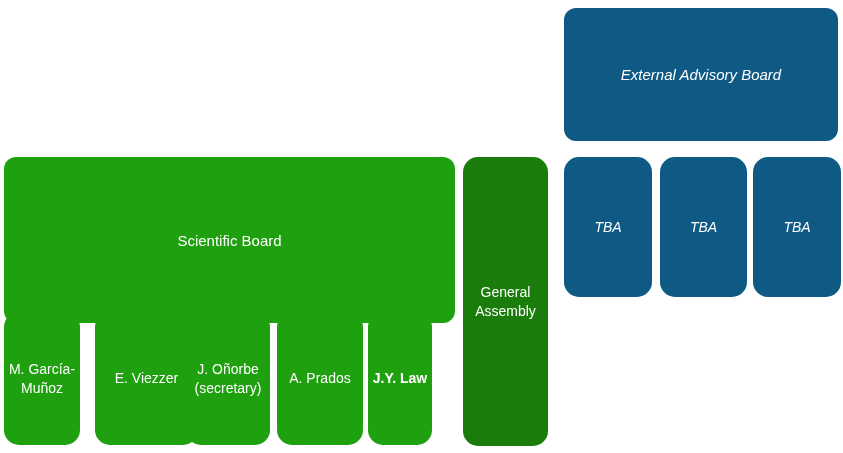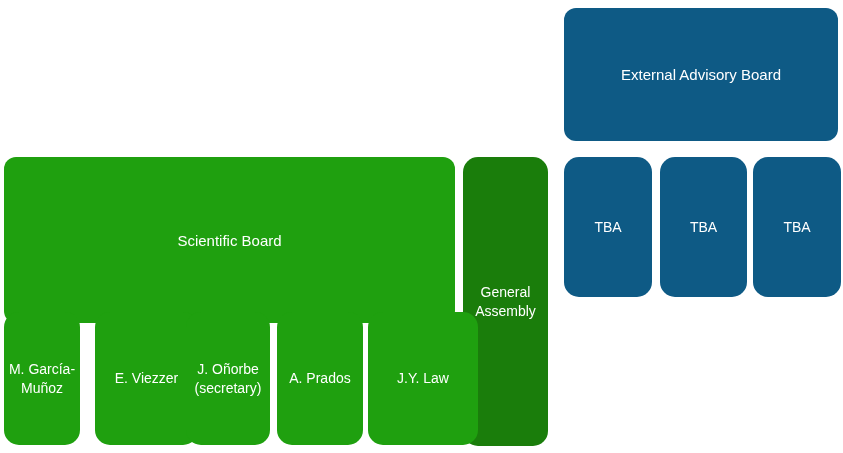--- a/index.html
+++ b/index.html
@@ -27,35 +27,35 @@
     align-items:center;
     justify-content:center;
     text-align:center;
     box-sizing:border-box;
     padding:4px;
   }
   .box .line{display:block;}
   .big{font-size:15px;line-height:23px;}
   .small{font-size:14px;line-height:19px;border-radius:15px;}
   .red{background:var(--red);}
-  .blue{background:var(--blue);}
+  .blue{background:var(--blue);font-style:italic;}
   .green{background:var(--green);}
   .dark-green{background:var(--dark-green);}
 
   .director{left:4px;top:8px;width:545px;height:133px;}
   .eab{left:564px;top:8px;width:274px;height:133px;}
   .scientific{left:4px;top:157px;width:451px;height:166px;}
   .assembly{left:463px;top:157px;width:85px;height:289px;}
 
   .member{top:312px;height:133px;}
   .member-0{left:4px;width:76px;}
   .member-1{left:95px;width:103px;}
   .member-2{left:186px;width:84px;}
   .member-3{left:277px;width:86px;}
-  .member-4{left:368px;width:110px;}
+  .member-4{left:368px;width:64px;font-weight:bold;}
 
   .advisor{top:157px;height:140px;}
   .advisor-0{left:564px;width:88px;}
   .advisor-1{left:660px;width:87px;}
   .advisor-2{left:753px;width:88px;}
 </style>
 </head>
 <body>
 
 <div class="canvas">

